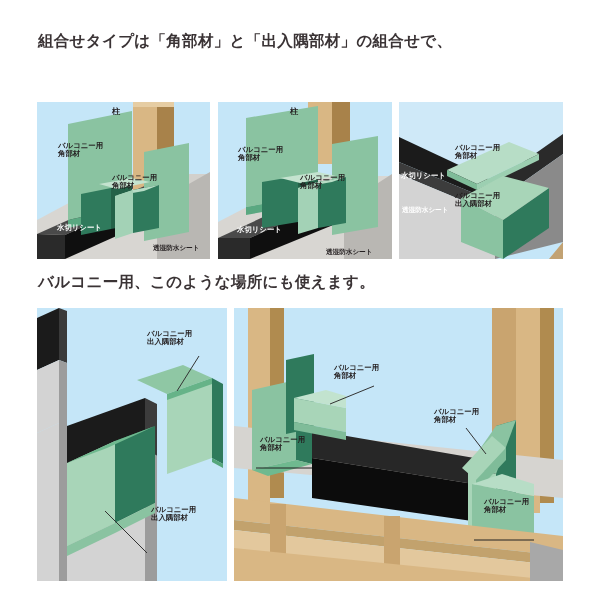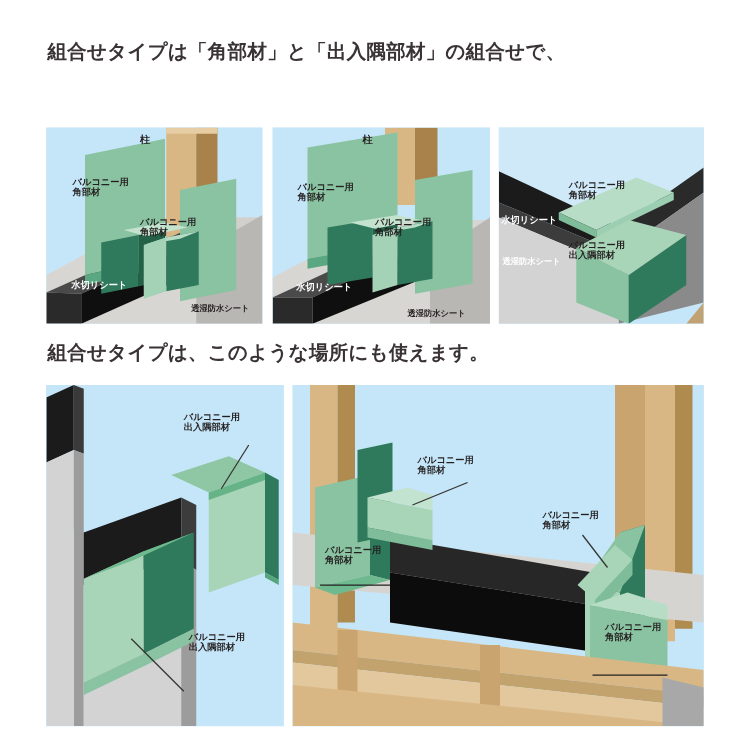--- a/index.html
+++ b/index.html
@@ -38,21 +38,21 @@
   .lab.s6{font-size:6.6px;}
   .lab.s7{font-size:7.4px;}
   .lab.s8{font-size:8.2px;}
 </style>
 </head>
 <body>
 
 <div class="page">
 
   <div class="heading" id="h1a">組合せタイプは「角部材」と「出入隅部材」の組合せで、</div>
-  <div class="heading" id="h2">組合せタイプは、このような場所にも使えます。</div>
+  <div class="heading" id="h2">バルコニー用、このような場所にも使えます。</div>
 
   <div class="panel" id="p1">
     <svg class="sv" viewBox="0 0 173 157">
       <rect x="0" y="0" width="173" height="157" fill="#c5e6f8"></rect>
 
       <polygon points="0,118 86,72 173,72 173,157 0,157" fill="#d8d6d2"></polygon>
       <polygon points="86,72 173,72 173,118 86,118" fill="#d2d0cc"></polygon>
 
       <polygon points="120,100 173,70 173,157 120,157" fill="#b9b7b3"></polygon>
 

